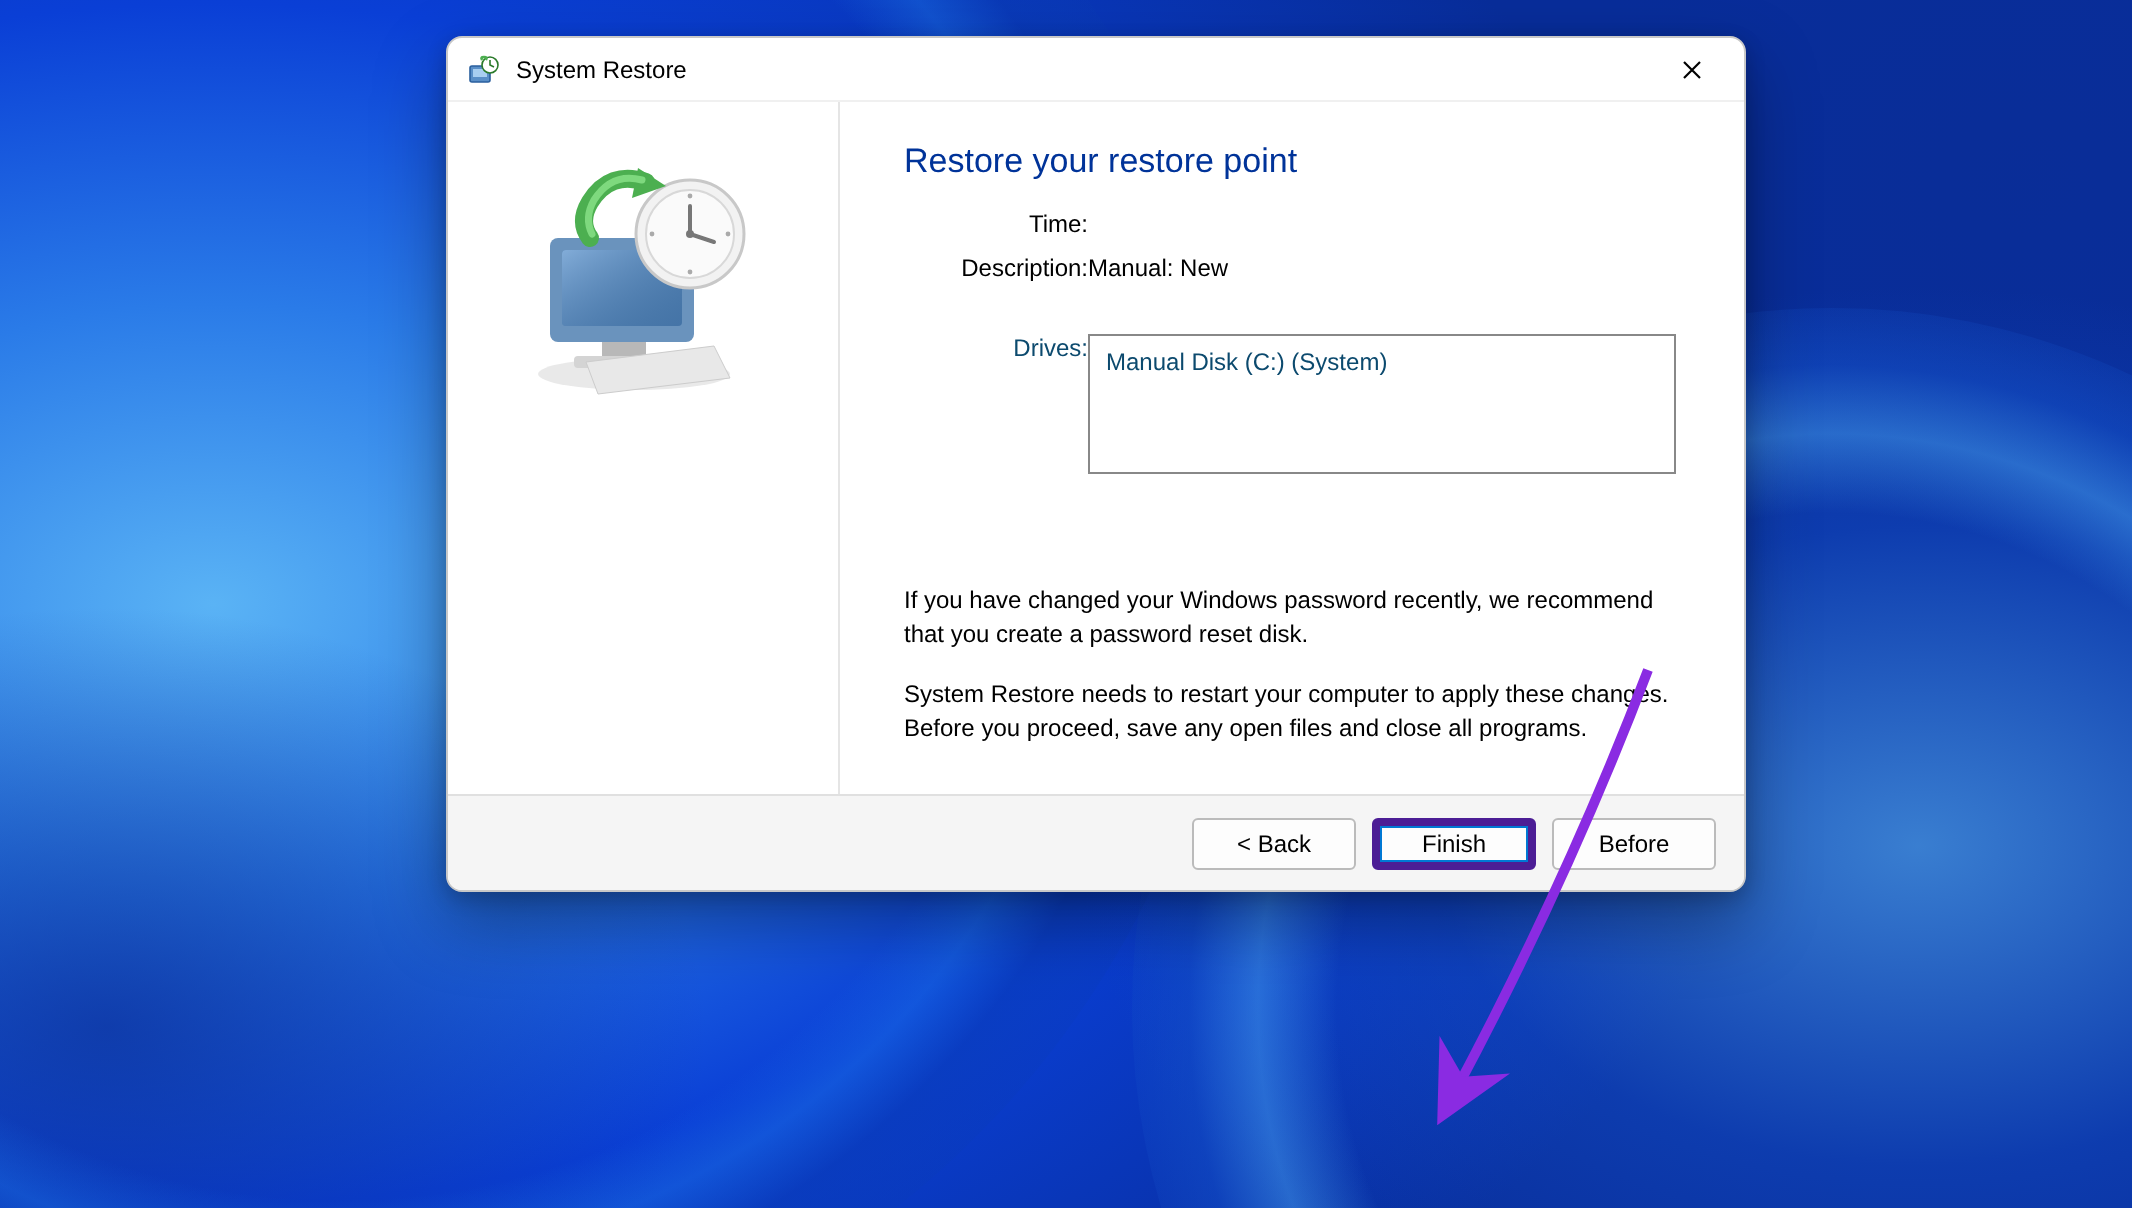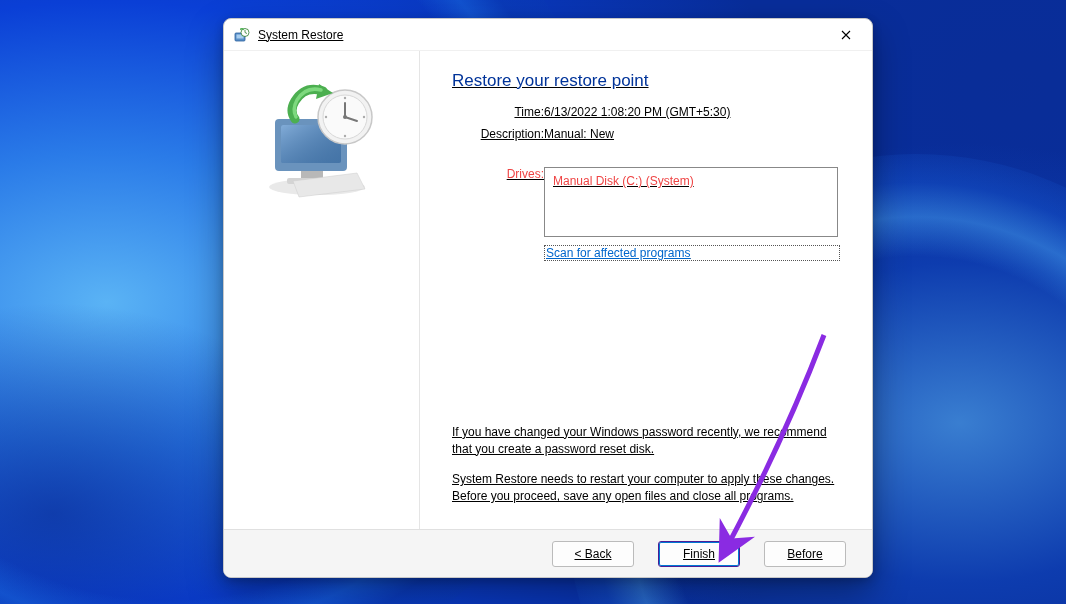--- a/index.html
+++ b/index.html
@@ -44,29 +44,28 @@
       width: 700px; height: 700px;
       right: -200px; bottom: -250px;
       border-radius: 50%;
       background: radial-gradient(circle, transparent 50%, rgba(70,160,240,0.5) 58%, rgba(20,80,200,0.5) 65%, transparent 75%);
     }
     .window {
       position: absolute;
       left: 223px;
       top: 18px;
       width: 650px;
-      height: 560px;
+      height: 428px;
       background: #ffffff;
       border: 1px solid #c8c8c8;
       border-radius: 8px;
       box-shadow: 0 15px 35px rgba(0,0,0,0.35), 0 3px 10px rgba(0,0,0,0.2);
       display: flex;
       flex-direction: column;
       overflow: hidden;
-      text-decoration: underline;
     }
     .titlebar {
       height: 32px;
       display: flex;
       align-items: center;
       padding: 0 4px 0 10px;
       border-bottom: 1px solid #f0f0f0;
     }
     .titlebar-icon {
       width: 16px; height: 16px;
@@ -137,21 +136,21 @@
       width: 92px;
       flex-shrink: 0;
       text-align: right;
     }
     .info-value {
       flex: 1;
     }
     .drives-row {
       display: flex;
       font-size: 12px;
-      color: #ef4444;
+      color: #0c4a6e;
       margin-top: 18px;
     }
     .drives-box {
       border: 1px solid #888;
       width: 294px;
       height: 70px;
       padding: 6px 8px;
       font-size: 12px;
       background: #fff;
     }
@@ -173,37 +172,37 @@
       line-height: 1.4;
     }
     .warnings p { margin-bottom: 14px; }
     .button-bar {
       border-top: 1px solid #e0e0e0;
       height: 48px;
       background: #f5f5f5;
       display: flex;
       align-items: center;
       justify-content: flex-end;
-      padding: 0 26px;
-      gap: 24px;
+      padding: 0 14px;
+      gap: 8px;
     }
     .btn {
       min-width: 82px;
       height: 26px;
       font-size: 12px;
       background: #fdfdfd;
       border: 1px solid #bbb;
       border-radius: 3px;
       cursor: pointer;
       padding: 0 14px;
       color: #000;
       font-family: inherit;
     }
     .btn.primary {
-      border: 1px solid #4c1d95;
+      border: 4px solid #4c1d95;
       box-shadow: 0 0 0 1px #0078d4 inset;
     }
     .arrow {
       position: absolute;
       pointer-events: none;
       z-index: 100;
     }
   </style>
 </head>
 <body>
@@ -267,34 +266,32 @@
           </defs>
         </svg>
       </div>
     </div>
 
     <div class="right-panel">
       <div class="heading">Restore your restore point</div>
 
       <div class="info-row">
         <div class="info-label">Time:</div>
-        <div class="info-value">6/13/2022 1:08:20 PM (GMT+5:30)</div>
       </div>
       <div class="info-row">
         <div class="info-label">Description:</div>
         <div class="info-value">Manual: New</div>
       </div>
 
       <div class="drives-row">
         <div class="info-label">Drives:</div>
         <div class="drives-box">
           <div>Manual Disk (C:) (System)</div>
         </div>
       </div>
-      <a class="scan-link">Scan for affected programs</a>
 
       <div class="spacer"></div>
 
       <div class="warnings">
         <p>If you have changed your Windows password recently, we recommend that you create a password reset disk.</p>
         <p>System Restore needs to restart your computer to apply these changes. Before you proceed, save any open files and close all programs.</p>
       </div>
     </div>
   </div>
 

